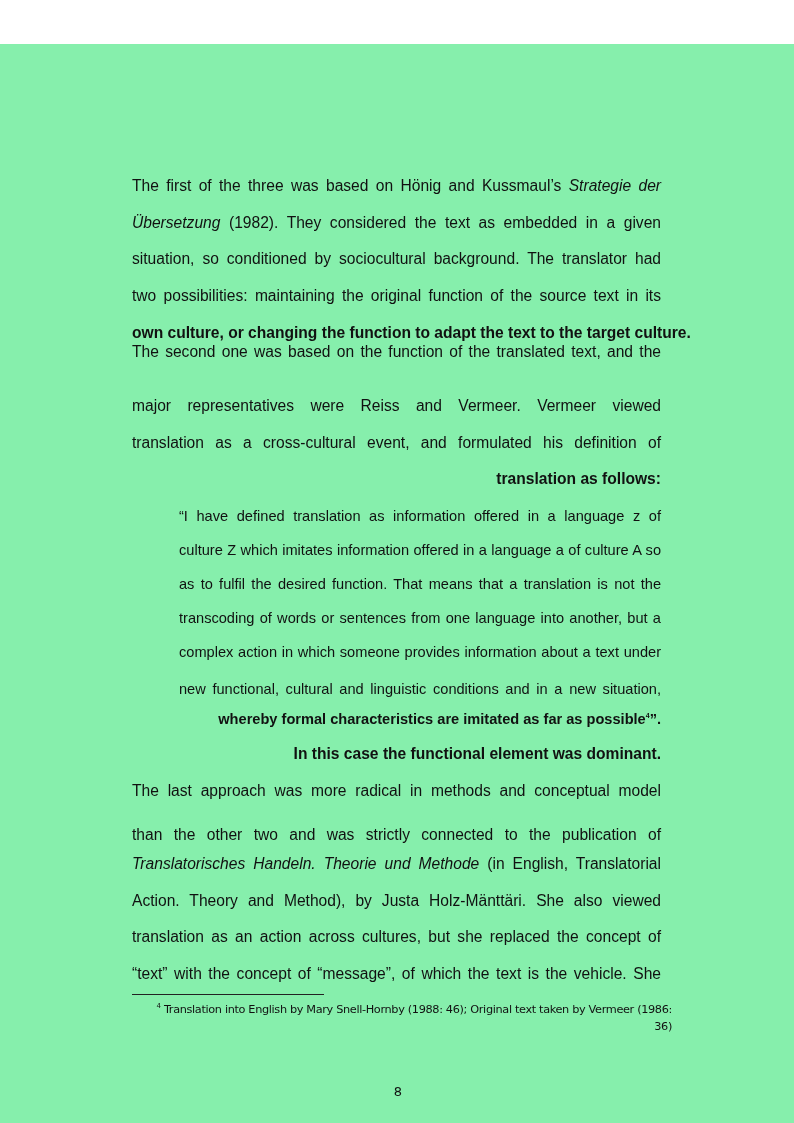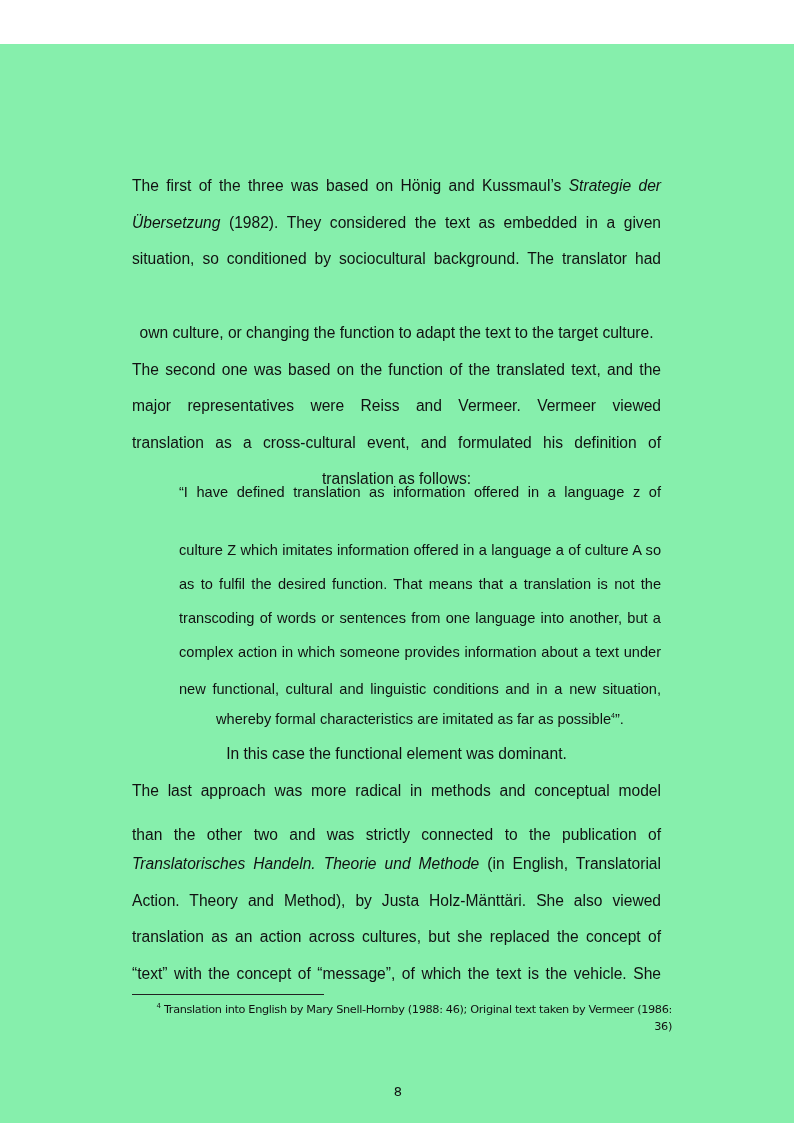--- a/index.html
+++ b/index.html
@@ -9,21 +9,21 @@
       position: absolute;
       font-family: "Liberation Sans", sans-serif;
       font-size: 15.6px;
       color: #111;
       white-space: nowrap;
       line-height: 20px;
     }
     .body-line { left: 132px; width: 529px; }
     .quote-line { left: 179px; width: 482px; font-size: 14.6px; }
     .justify { text-align: justify; text-align-last: justify; }
-    .left { text-align: center; }
+    .left { text-align: right; font-weight: bold; }
     i { font-style: italic; }
     sup { font-size: 7px; vertical-align: super; line-height: 0; }
     .fn-rule { position: absolute; left: 132px; top: 950px; width: 192px; height: 1px; background: #222; }
     .footnote {
       position: absolute; left: 132px; width: 540px;
       font-family: "DejaVu Sans", sans-serif; font-size: 11.3px; color: #111; line-height: 17px;
       letter-spacing: -0.35px;
       text-align: right;
     }
     .footnote sup { font-size: 7px; }
@@ -33,28 +33,29 @@
     }
   </style>
 </head>
 <body>
 
 <div class="page">
 
   <div class="line body-line justify" style="top:132px"><span>The first of the three was based on Hönig and Kussmaul’s </span><i>Strategie der</i></div>
   <div class="line body-line justify" style="top:169px"><i>Übersetzung</i><span> (1982). They considered the text as embedded in a given</span></div>
   <div class="line body-line justify" style="top:205px">situation, so conditioned by sociocultural background. The translator had</div>
+  <div class="line body-line justify" style="top:242px">two possibilities: maintaining the original function of the source text in its</div>
   <div class="line body-line left" style="top:279px">own culture, or changing the function to adapt the text to the target culture.</div>
 
-  <div class="line body-line justify" style="top:316px">The second one was based on the function of the translated text, and the</div>
+  <div class="line body-line justify" style="top:298px">The second one was based on the function of the translated text, and the</div>
   <div class="line body-line justify" style="top:352px">major representatives were Reiss and Vermeer. Vermeer viewed</div>
   <div class="line body-line justify" style="top:389px">translation as a cross-cultural event, and formulated his definition of</div>
   <div class="line body-line left" style="top:425px">translation as follows:</div>
 
-  <div class="line quote-line justify" style="top:438px">“I have defined translation as information offered in a language z of</div>
+  <div class="line quote-line justify" style="top:462px">“I have defined translation as information offered in a language z of</div>
   <div class="line quote-line justify" style="top:496px">culture Z which imitates information offered in a language a of culture A so</div>
   <div class="line quote-line justify" style="top:530px">as to fulfil the desired function. That means that a translation is not the</div>
   <div class="line quote-line justify" style="top:564px">transcoding of words or sentences from one language into another, but a</div>
   <div class="line quote-line justify" style="top:598px">complex action in which someone provides information about a text under</div>
   <div class="line quote-line justify" style="top:635px">new functional, cultural and linguistic conditions and in a new situation,</div>
   <div class="line quote-line left" style="top:665px"><span>whereby formal characteristics are imitated as far as possible</span><sup>4</sup><span>”.</span></div>
 
   <div class="line body-line left" style="top:700px">In this case the functional element was dominant.</div>
 
   <div class="line body-line justify" style="top:737px">The last approach was more radical in methods and conceptual model</div>

